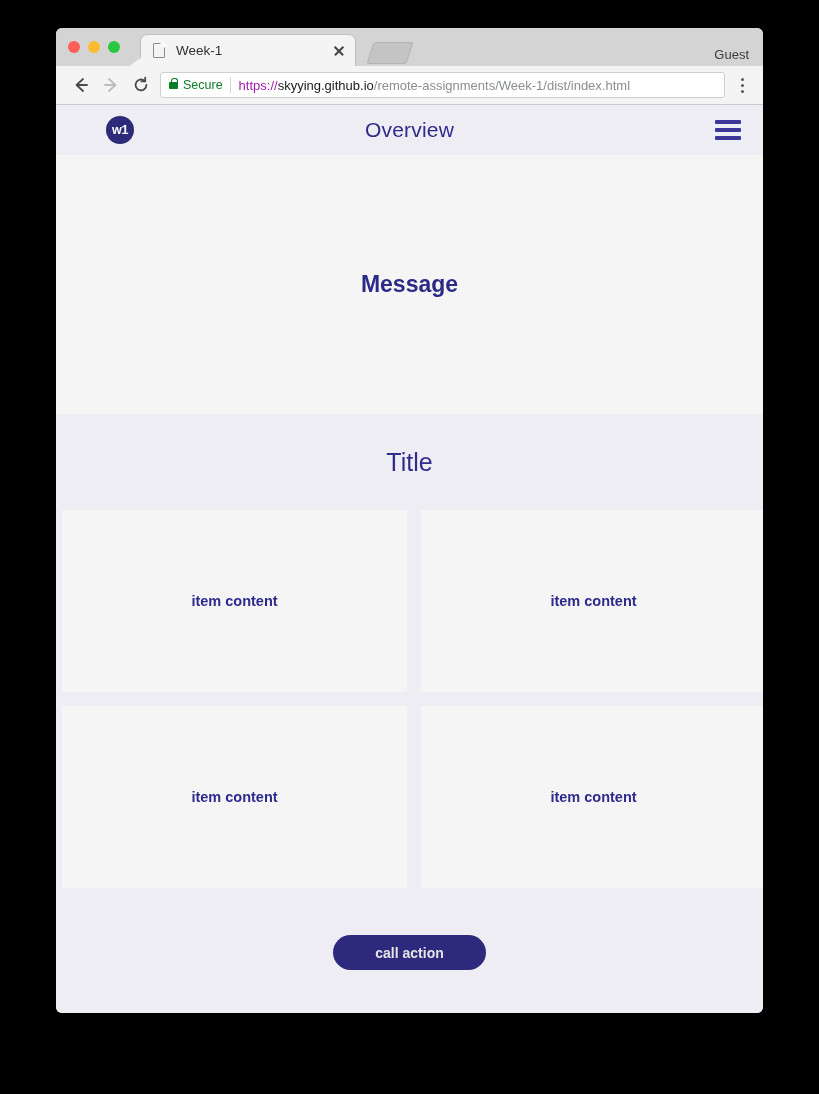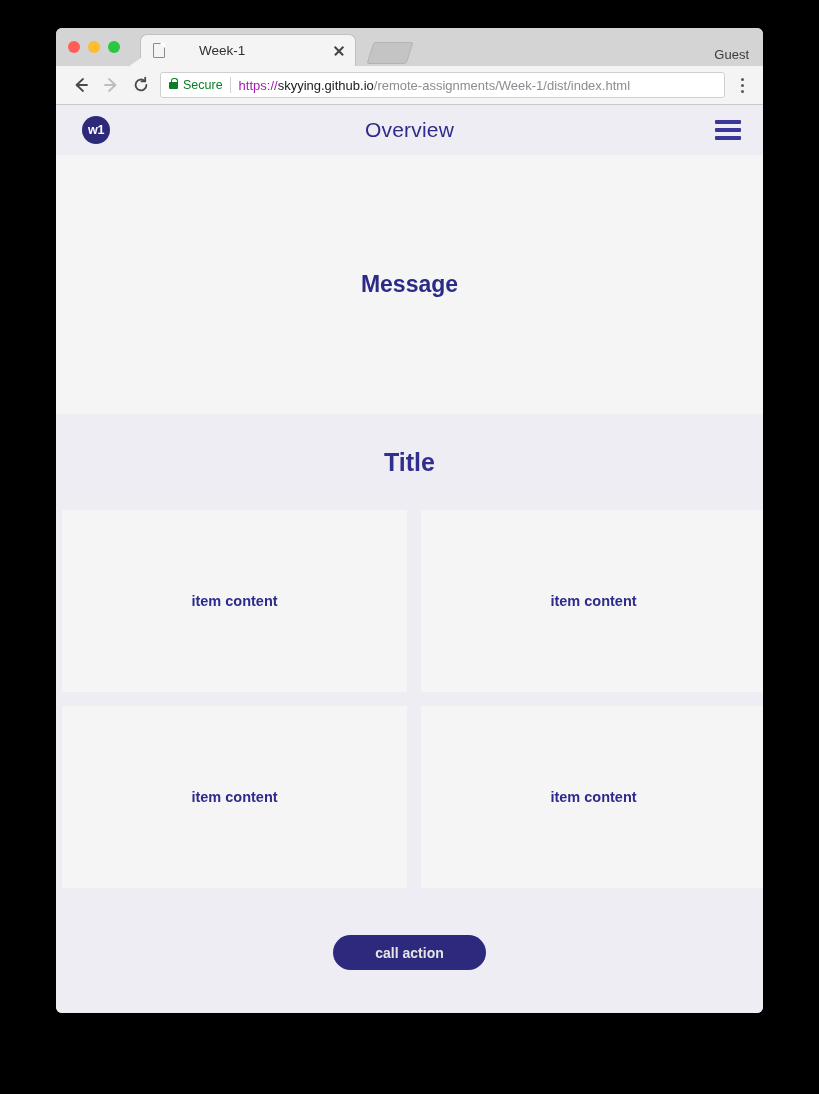--- a/index.html
+++ b/index.html
@@ -59,21 +59,20 @@
     top: 6px;
     width: 216px;
     height: 32px;
     background: #f4f4f4;
     border-radius: 7px 7px 0 0;
     border: 1px solid #c0c0c0;
     border-bottom: none;
     display: flex;
     align-items: center;
     padding: 0 8px 0 12px;
-    gap: 23px;
   }
   .tab::before {
     content: "";
     position: absolute;
     left: -11px;
     bottom: -1px;
     width: 12px;
     height: 12px;
     background: #f4f4f4;
     border-left: 1px solid #c0c0c0;
@@ -245,20 +244,21 @@
     border-radius: 50%;
     background: #2d2a7a;
     color: #ffffff;
     font-size: 12.5px;
     font-weight: bold;
     display: flex;
     align-items: center;
     justify-content: center;
     letter-spacing: -0.3px;
     flex: 0 0 auto;
+    margin-left: 24px;
   }
   .app-title {
     position: absolute;
     left: 0; right: 0;
     text-align: center;
     font-size: 21px;
     color: #302b8a;
     letter-spacing: 0.2px;
     pointer-events: none;
   }
@@ -296,21 +296,21 @@
   
   .title-band {
     height: 96px;
     background: #eeedf4;
     display: flex;
     align-items: center;
     justify-content: center;
   }
   .title-text {
     font-size: 25px;
-    font-weight: bold;
+    font-weight: normal;
     color: #322e8e;
   }
 
   
   .card-grid {
     padding: 0 0 0 6px;
     display: grid;
     grid-template-columns: 345px 345px;
     column-gap: 15px;
     row-gap: 18px;

